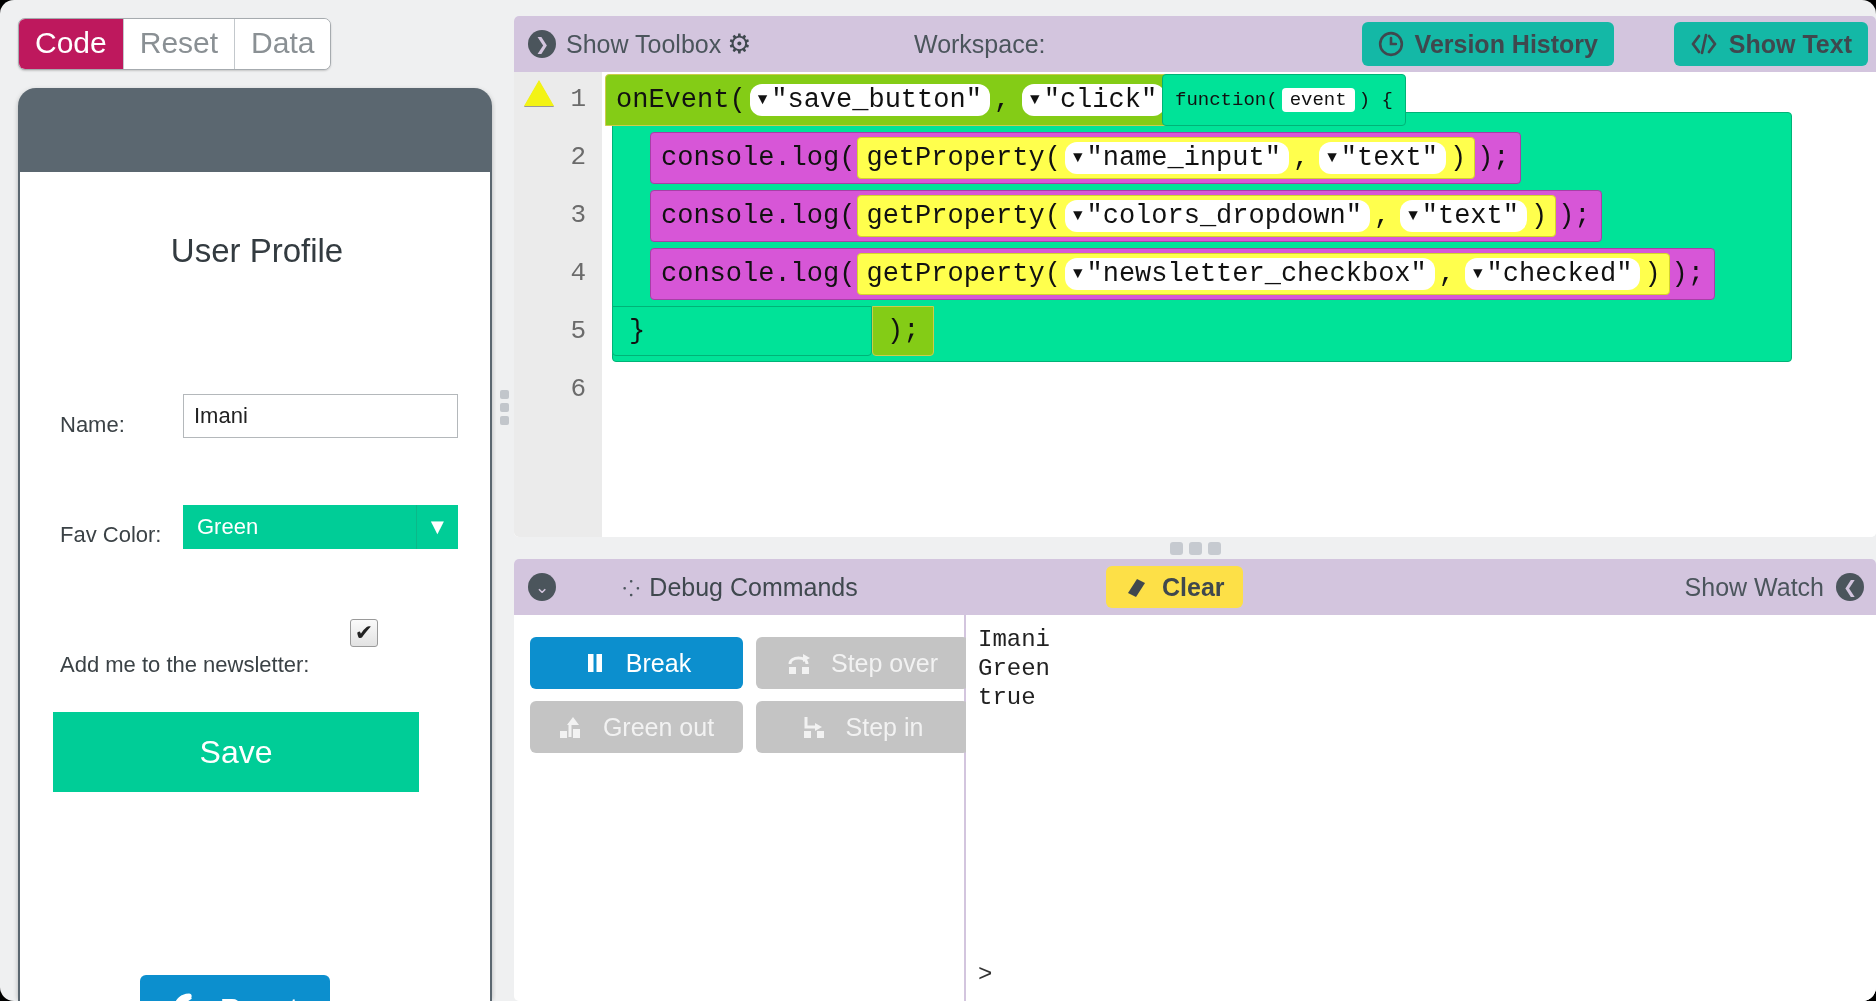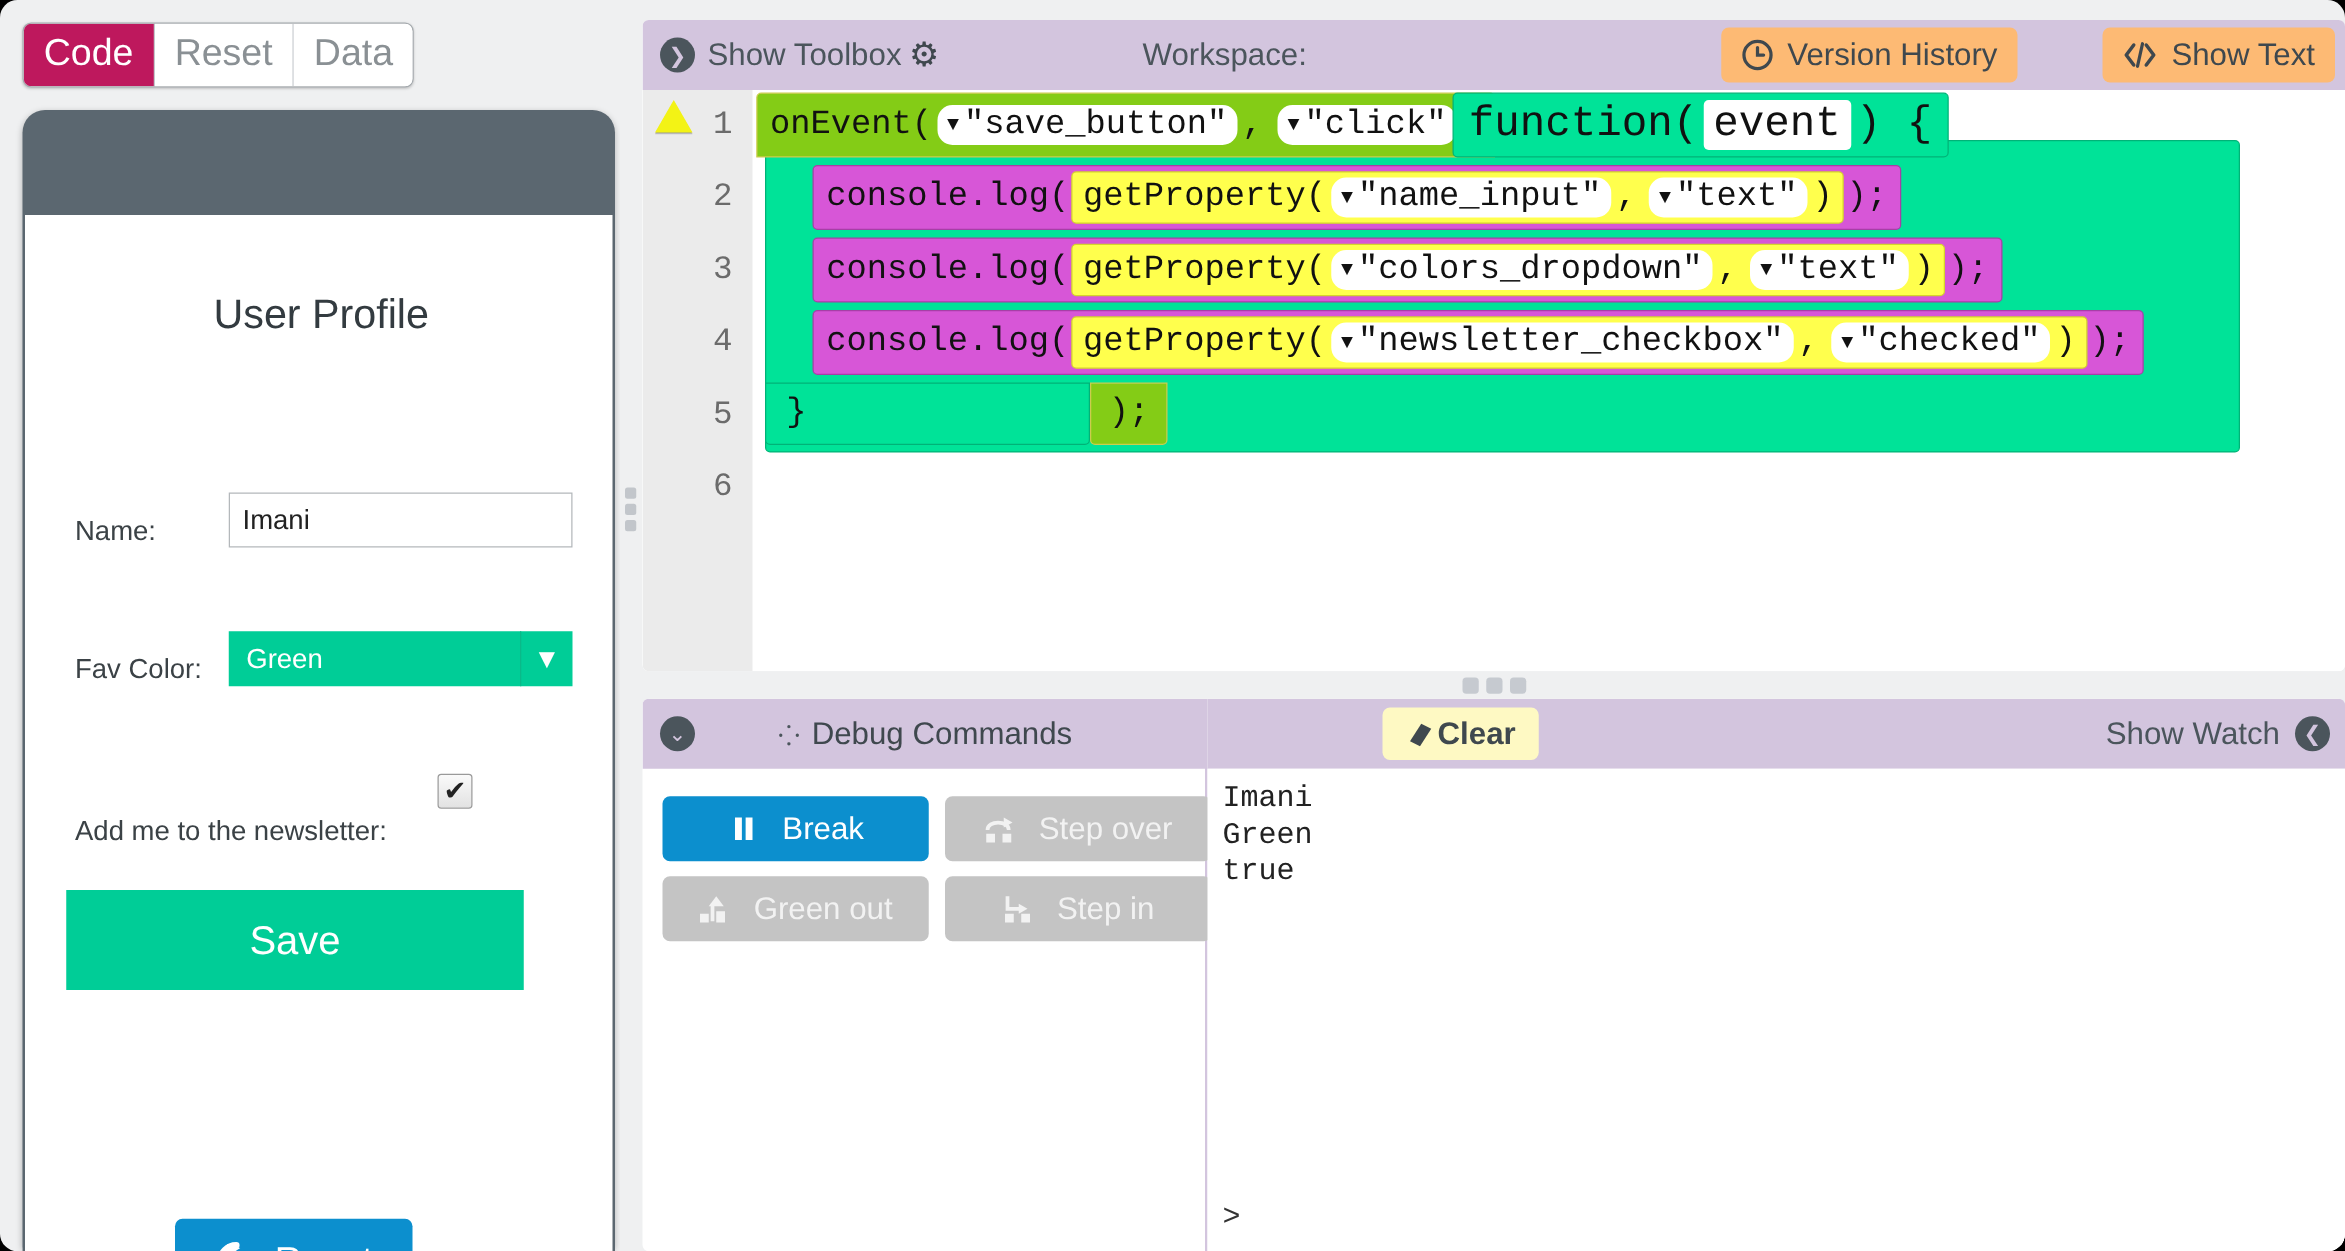--- a/index.html
+++ b/index.html
@@ -231,26 +231,26 @@
     font-size: 25px;
     color: #4b555c;
   }
   .tb-btn {
     position: absolute;
     display: flex;
     align-items: center;
     gap: 11px;
     height: 44px;
     padding: 0 16px;
-    background: #fdba74;
+    background: #14b8a6;
     border: none;
     border-radius: 6px;
     color: #3f484e;
     font-size: 25px;
-    font-weight: normal;
+    font-weight: bold;
     cursor: pointer;
     font-family: "Liberation Sans", sans-serif;
   }
   #version-history-btn { right: 262px; top: 6px; }
   #show-text-btn { right: 8px; top: 6px; }
 
   .code-area {
     position: relative;
     height: 465px;
     background: #ffffff;
@@ -370,27 +370,27 @@
   }
   .dbg-btn.active { background: #0c8fce; cursor: pointer; }
   .dbg-btn.disabled { color: #f2f2f2; cursor: default; }
   .dbg-ico { width: 26px; height: 24px; display:block; }
 
   .clear-btn {
     position: absolute;
     left: 140px; top: 7px;
     height: 42px;
     padding: 0 18px;
-    background: #fef9c3;
+    background: #fde047;
     border: none;
     border-radius: 6px;
     color: #3f484e;
     font-size: 25px;
     font-weight: bold;
-    display: flex; align-items: center; gap: 0;
+    display: flex; align-items: center; gap: 12px;
     cursor: pointer;
     font-family: "Liberation Sans", sans-serif;
   }
   #show-watch {
     position: absolute;
     right: 12px;
     display: flex; align-items: center; gap: 12px;
     font-size: 25px; color: #4b555c;
     cursor: pointer;
   }
@@ -516,21 +516,21 @@
               <span>"save_button"</span>
             </span>
             <span class="txt">,</span>
             <span class="field" style="margin-left:10px">
               <span class="caret">▼</span>
               <span>"click"</span>
             </span>
             <span class="txt">,</span>
           </div>
 
-          <div class="blk b-green" style="left:560px; top:2px; height:52px; padding:0 10px; border-radius:4px; z-index:4; font-size:34px;">
+          <div class="blk b-green" style="left:560px; top:2px; height:52px; padding:0 10px; border-radius:4px; z-index:4; font-size:19px;">
             <span class="txt">function(</span>
             <span class="field" style="border-radius:4px">
               <span>event</span>
             </span>
             <span class="txt">) {</span>
           </div>
 
           <div class="blk b-purple" style="left:48px; top:60px; height:52px; padding:0 8px; border-radius:4px; z-index:5; font-size:27px;">
             <span class="txt">console.log(</span>
             <span class="blk b-yellow2" style="position:relative; height:42px; padding:0 6px; border-radius:4px;">

